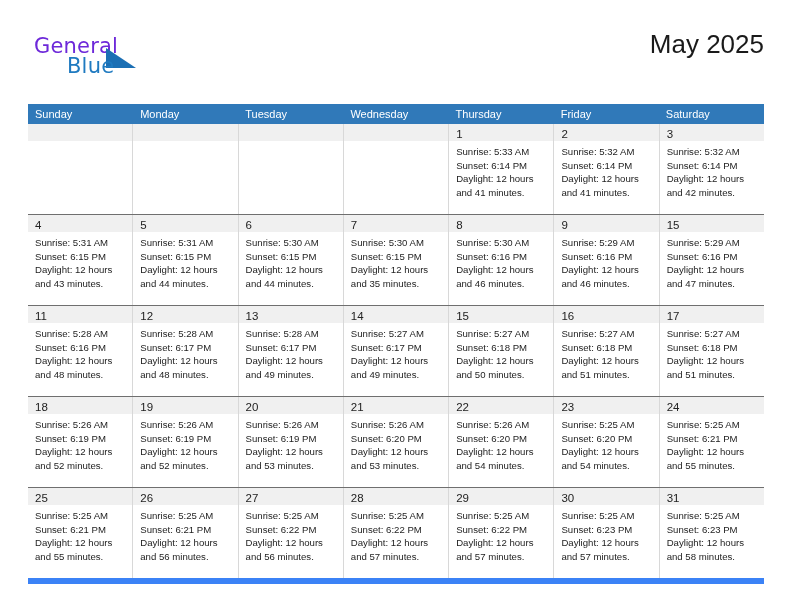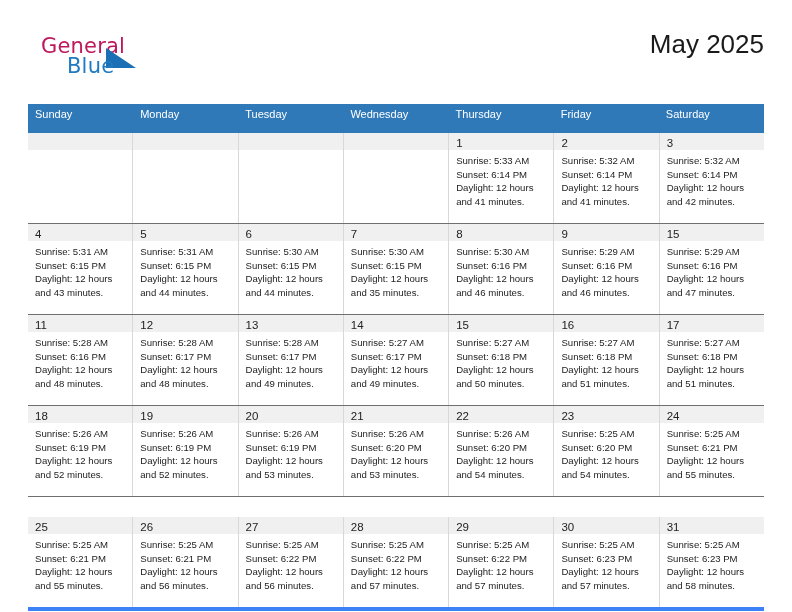--- a/index.html
+++ b/index.html
@@ -33,25 +33,25 @@
 
   .logo {
     position: absolute;
     left: 6px;
     top: 6px;
     width: 140px;
     height: 50px;
   }
   .logo-general {
     position: absolute;
-    left: 7px;
+    left: 0;
     top: 0;
     font-size: 21px;
     letter-spacing: 0.2px;
-    color: #be185d;
+    color: #6d28d9;
     font-family: "DejaVu Sans", sans-serif;
     font-weight: 400;
   }
   .logo-blue {
     position: absolute;
     left: 33px;
     top: 20px;
     font-size: 21px;
     letter-spacing: 0.2px;
     color: #1f7ac0;
@@ -96,41 +96,40 @@
   .calendar {
     position: absolute;
     left: 28px;
     top: 104px;
     width: 736px;
   }
 
   .dow-row {
     display: flex;
     background: #3079b9;
-    height: 29px;
+    height: 20px;
   }
   .dow-cell {
     flex: 1 1 0;
     color: #ffffff;
     font-size: 11px;
     line-height: 20px;
     padding-left: 7px;
     box-sizing: border-box;
     white-space: nowrap;
     font-family: "Liberation Sans", sans-serif;
   }
 
   .week-row {
     display: flex;
     height: 90px;
     border-bottom: 1px solid #6f6f6f;
   }
   .week-row:last-child {
-    border-bottom: 4px solid #3b82f6;
-    margin-top: 20px;
+    border-bottom: 6px solid #3b82f6;
   }
 
   .day-cell {
     flex: 1 1 0;
     box-sizing: border-box;
     border-right: 1px solid #d8d8d8;
     position: relative;
     overflow: hidden;
   }
   .day-cell:last-child {

